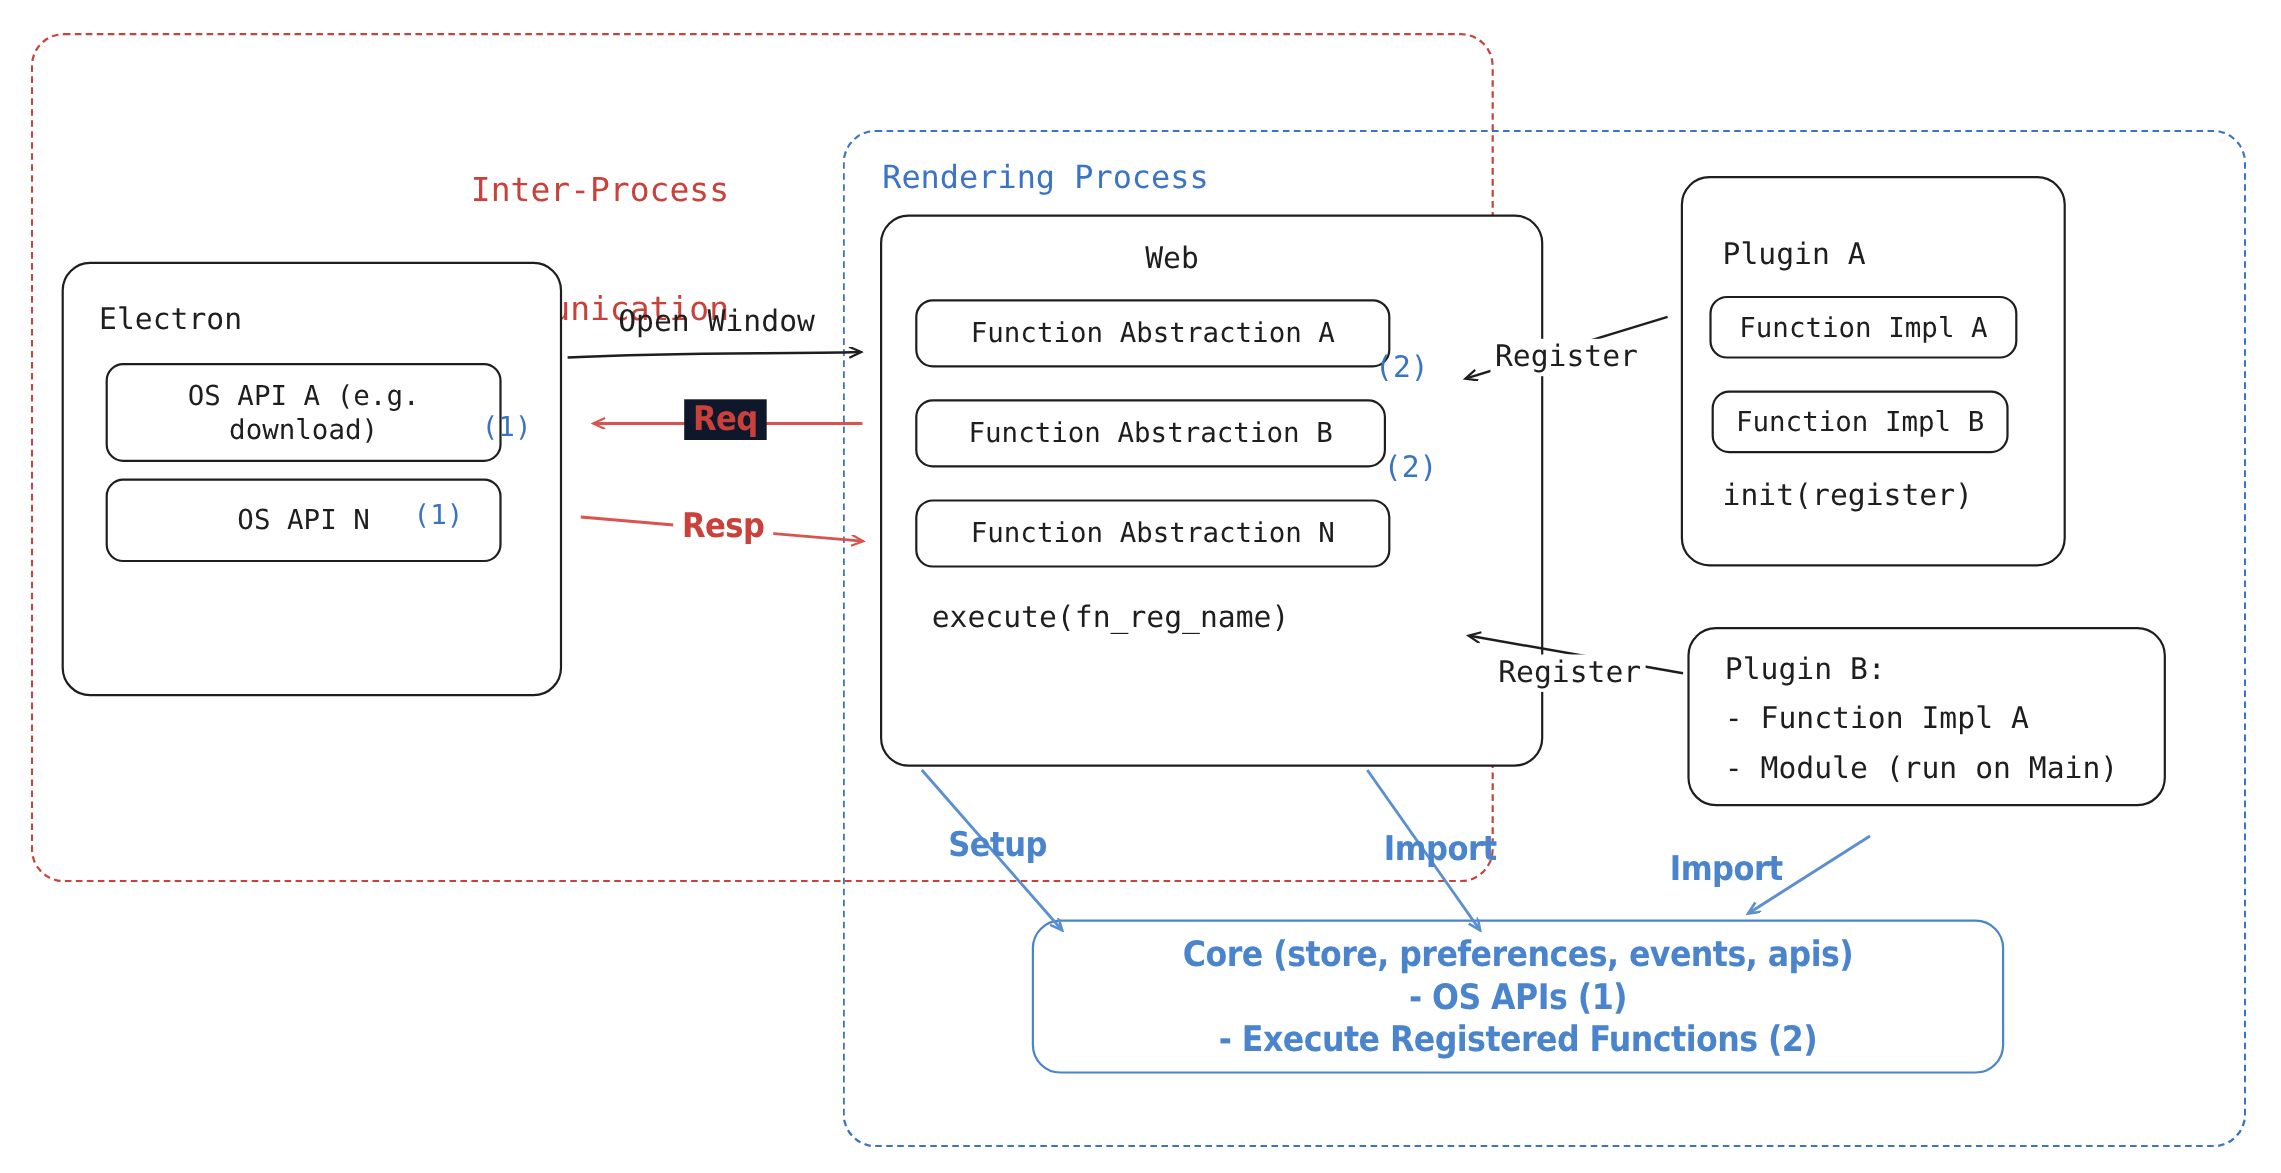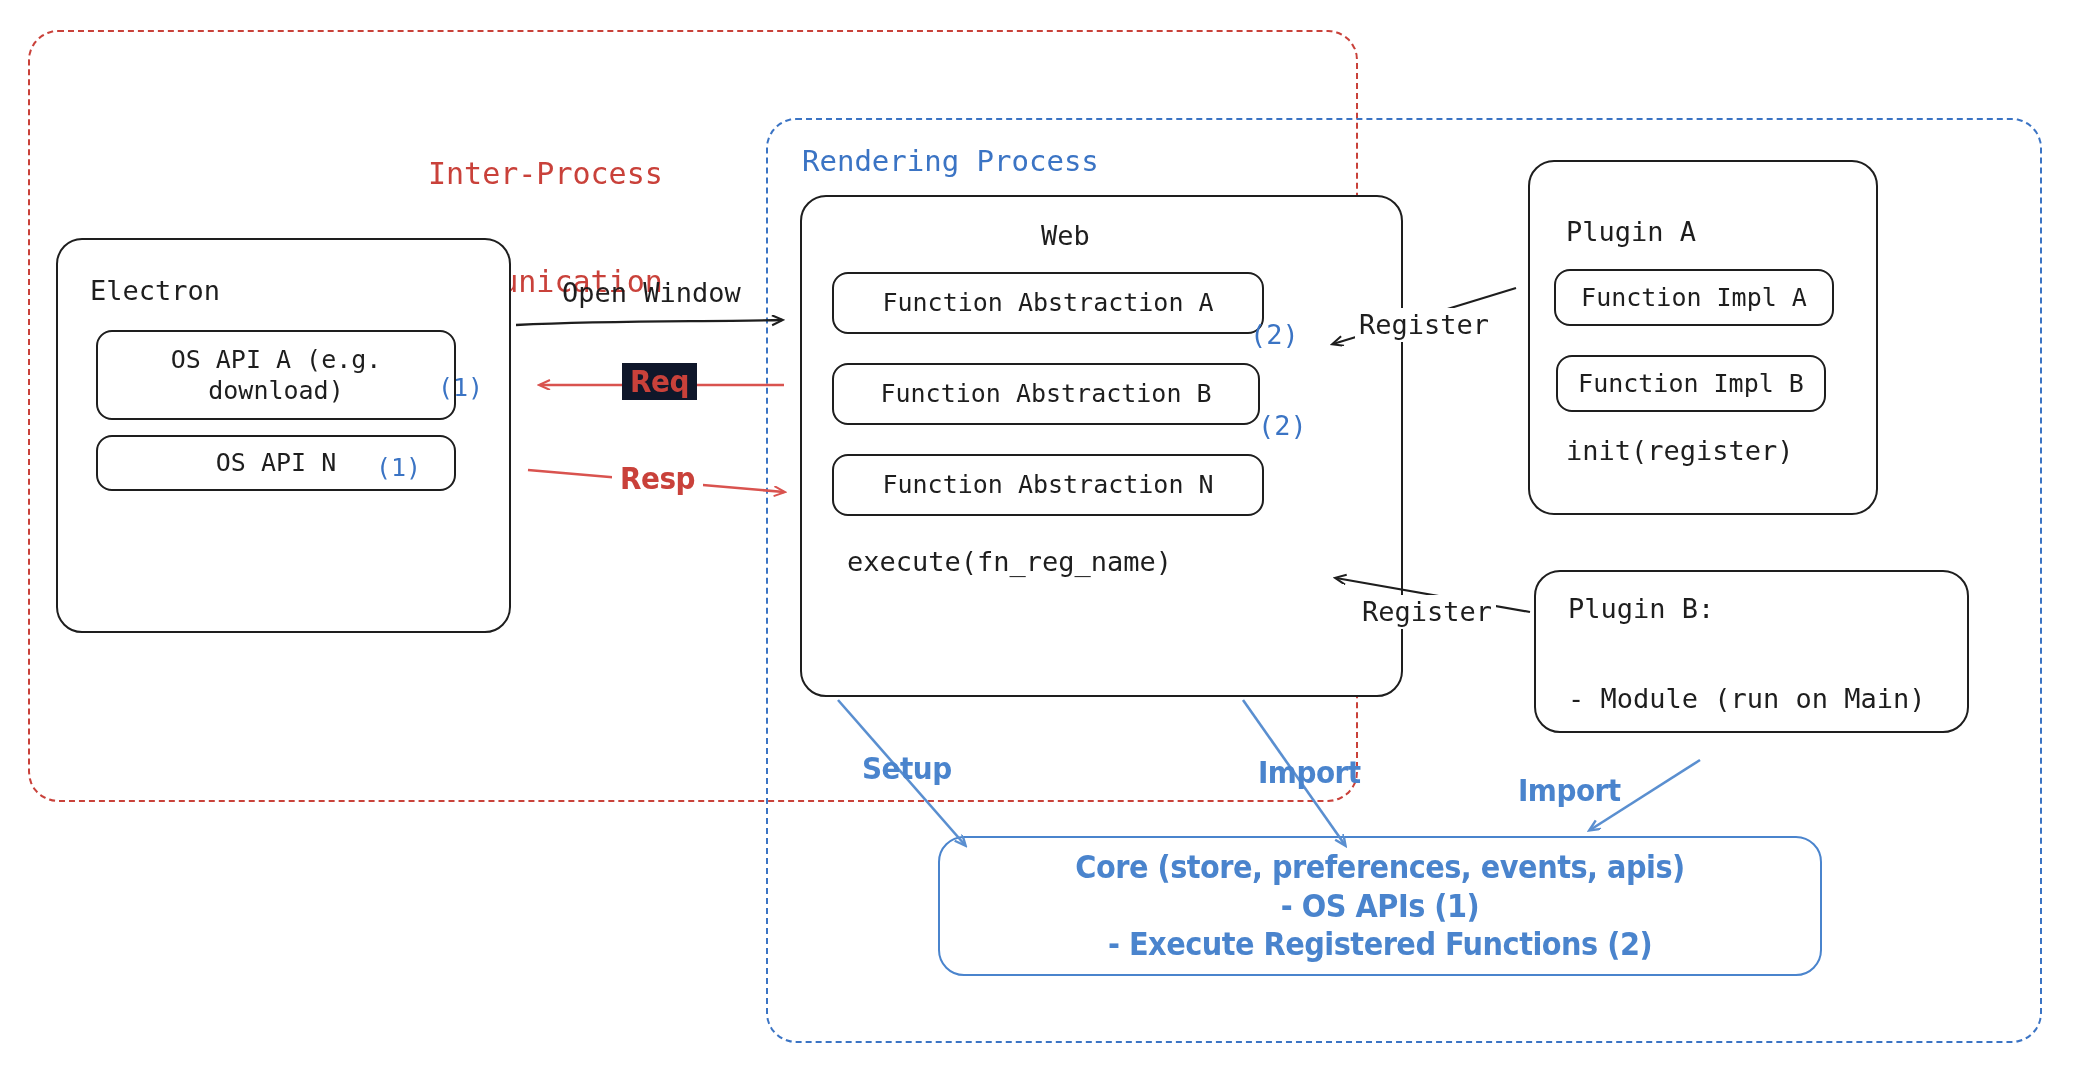--- a/index.html
+++ b/index.html
@@ -100,21 +100,21 @@
 
   <div class="box" style="left:56px; top:238px; width:455px; height:395px;">
     <div class="abs mono dark" style="left:32px; top:34px; font-size:27px;">Electron</div>
 
     <div class="box inner ctr" style="left:38px; top:90px; width:360px; height:90px;">
       <span class="mono dark" style="font-size:25px; text-align:center; display:inline-block;">OS API A (e.g.
 download)</span>
     </div>
     <div class="abs mono blue" style="left:380px; top:132px; font-size:25px;">(1)</div>
 
-    <div class="box inner ctr" style="left:38px; top:195px; width:360px; height:56px;">
+    <div class="box inner ctr" style="left:38px; top:195px; width:360px; height:76px;">
       <span class="mono dark" style="font-size:25px;">OS API N</span>
     </div>
     <div class="abs mono blue" style="left:318px; top:212px; font-size:25px;">(1)</div>
   </div>
 
   <div class="box" style="left:800px; top:195px; width:603px; height:502px;">
     <div class="abs mono dark ctr" style="left:0; top:22px; width:527px; font-size:27px;">Web</div>
 
     <div class="box inner ctr" style="left:30px; top:75px; width:432px; height:62px;">
       <span class="mono dark" style="font-size:25px;">Function Abstraction A</span>
@@ -143,20 +143,21 @@
 
     <div class="box inner ctr" style="left:26px; top:193px; width:270px; height:57px;">
       <span class="mono dark" style="font-size:25px;">Function Impl B</span>
     </div>
 
     <div class="abs mono dark" style="left:36px; top:272px; font-size:27px;">init(register)</div>
   </div>
 
   <div class="box" style="left:1534px; top:570px; width:435px; height:163px;">
     <div class="abs mono dark" style="left:32px; top:20px; font-size:27px;">Plugin B:</div>
+    <div class="abs mono dark" style="left:32px; top:65px; font-size:27px;">- Function Impl A</div>
     <div class="abs mono dark" style="left:32px; top:110px; font-size:27px;">- Module (run on Main)</div>
   </div>
 
   <div class="core-box" style="left:938px; top:836px; width:884px; height:140px;">
     <div class="hand blue2" style="font-size:32px;text-align:center;">Core (store, preferences, events, apis)</div>
     <div class="hand blue2" style="font-size:32px;">- OS APIs (1)</div>
     <div class="hand blue2" style="font-size:32px;">- Execute Registered Functions (2)</div>
   </div>
 
   <svg class="layer" viewBox="0 0 2074 1066">

